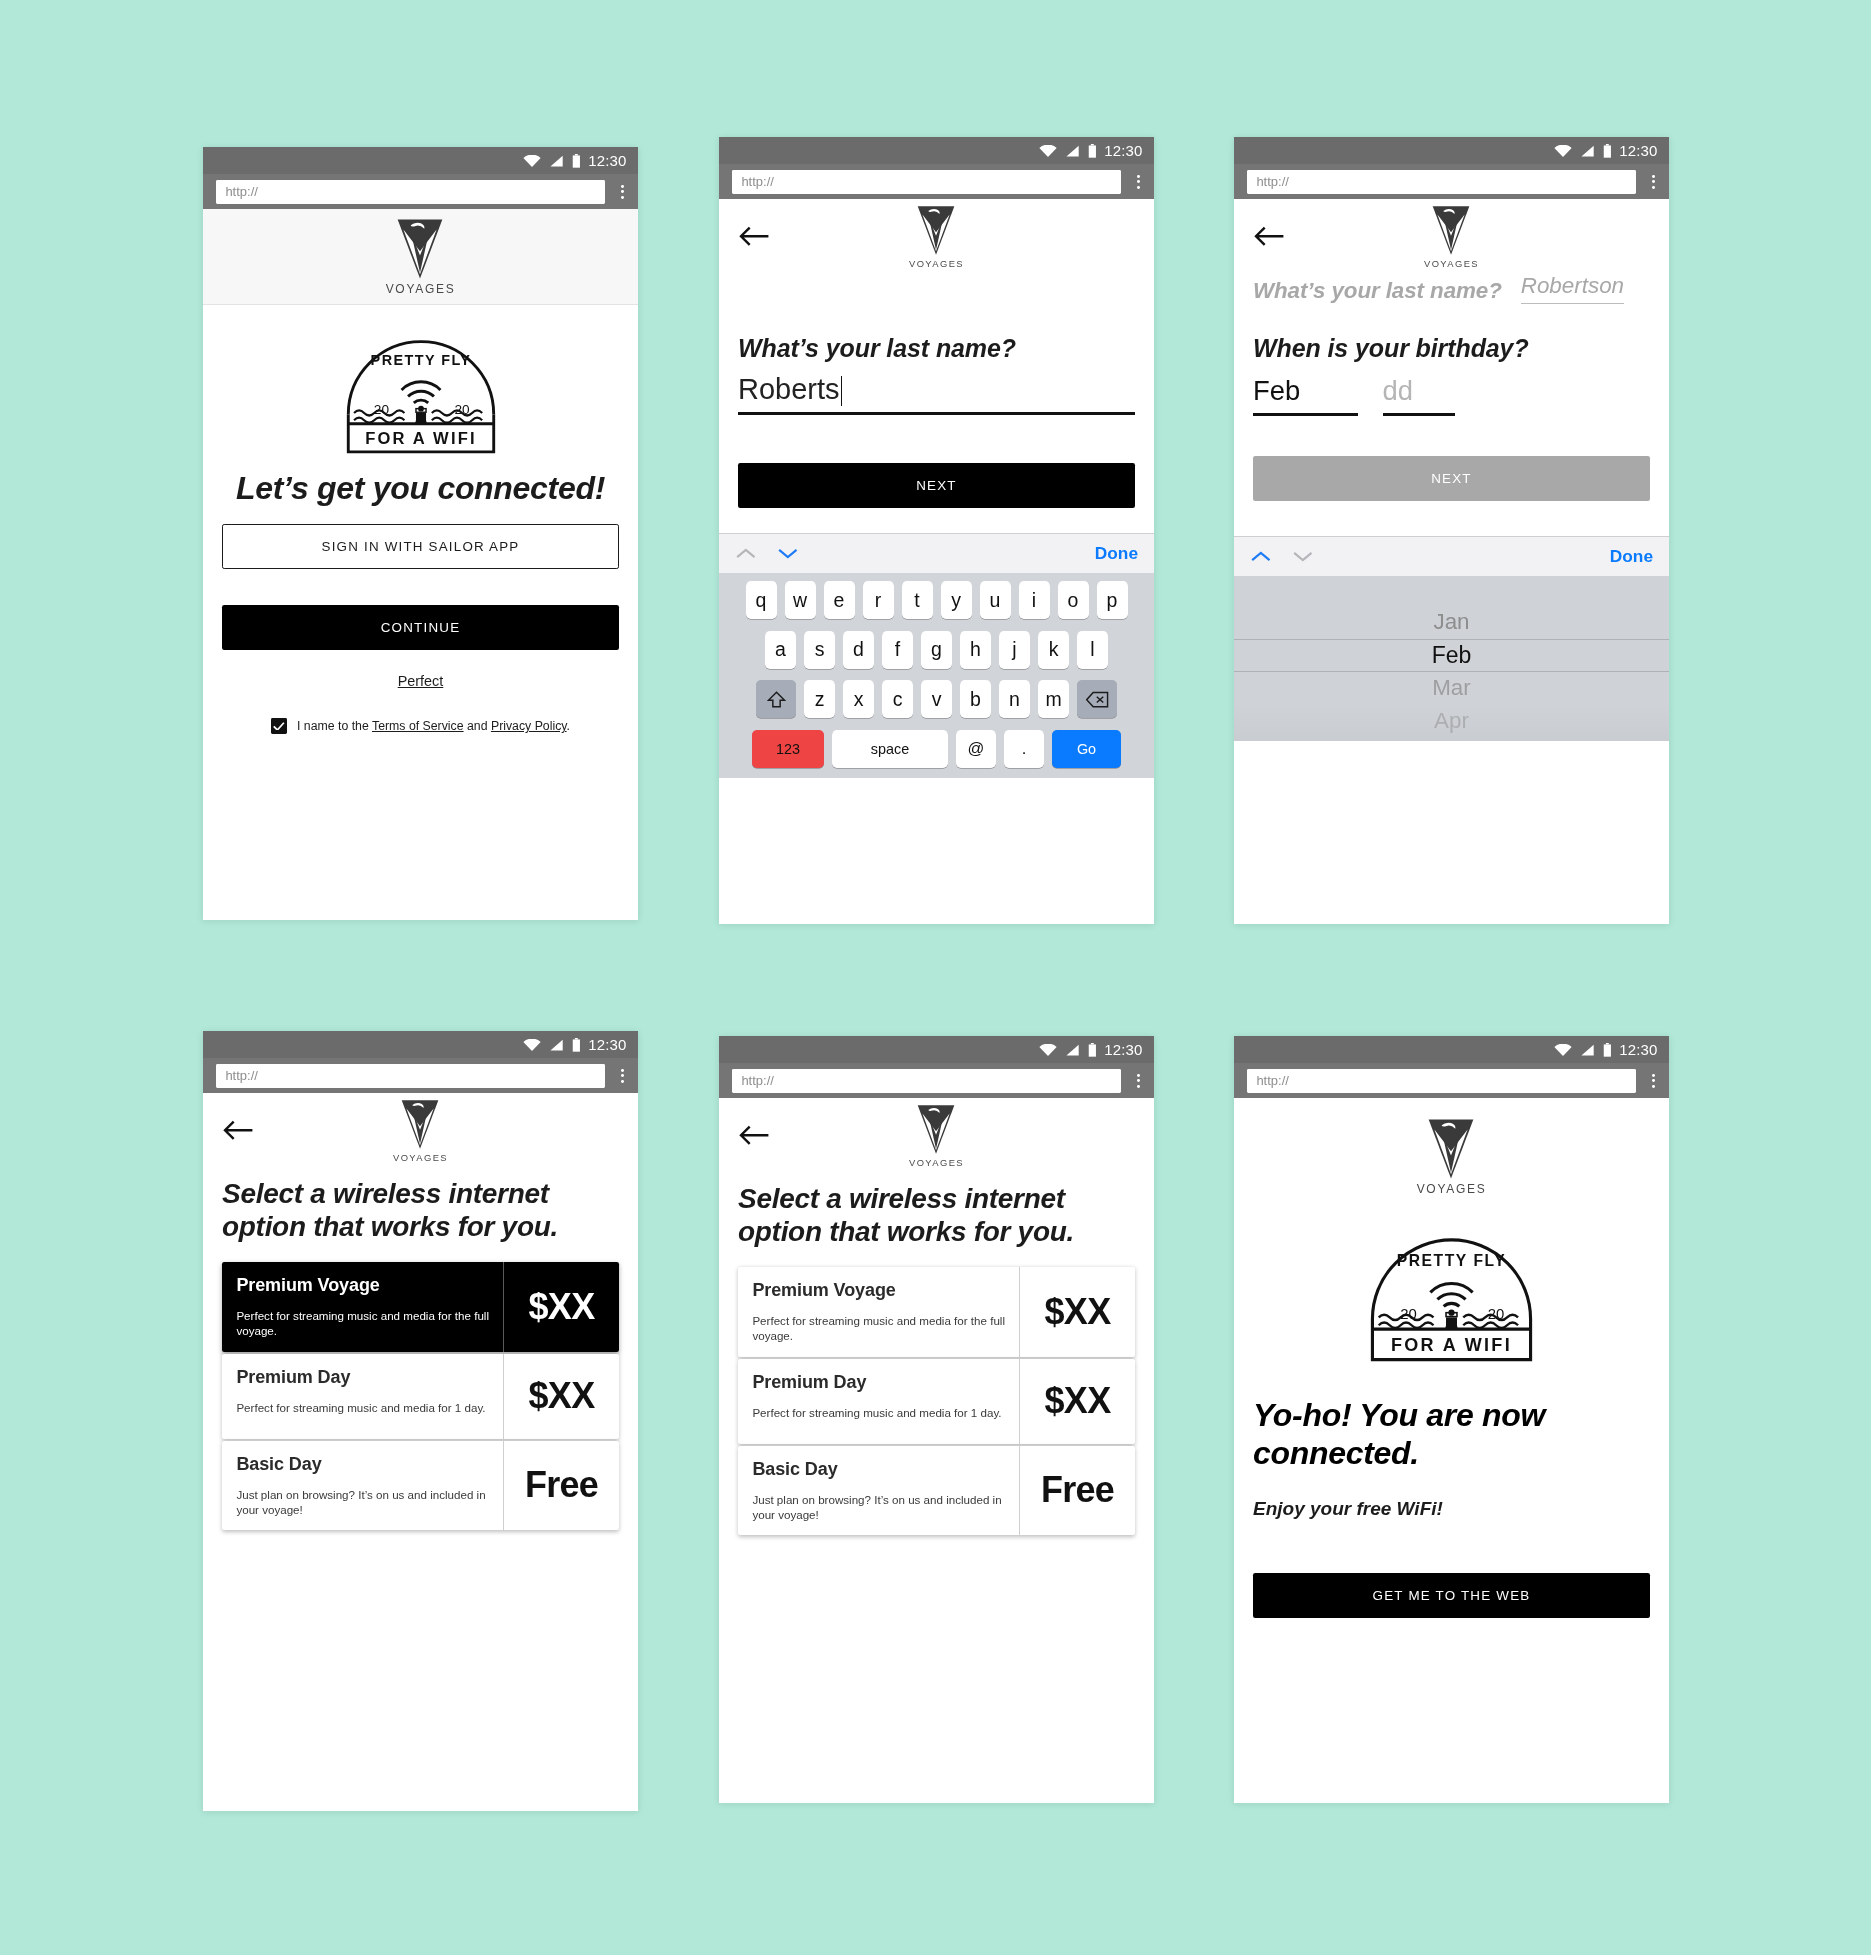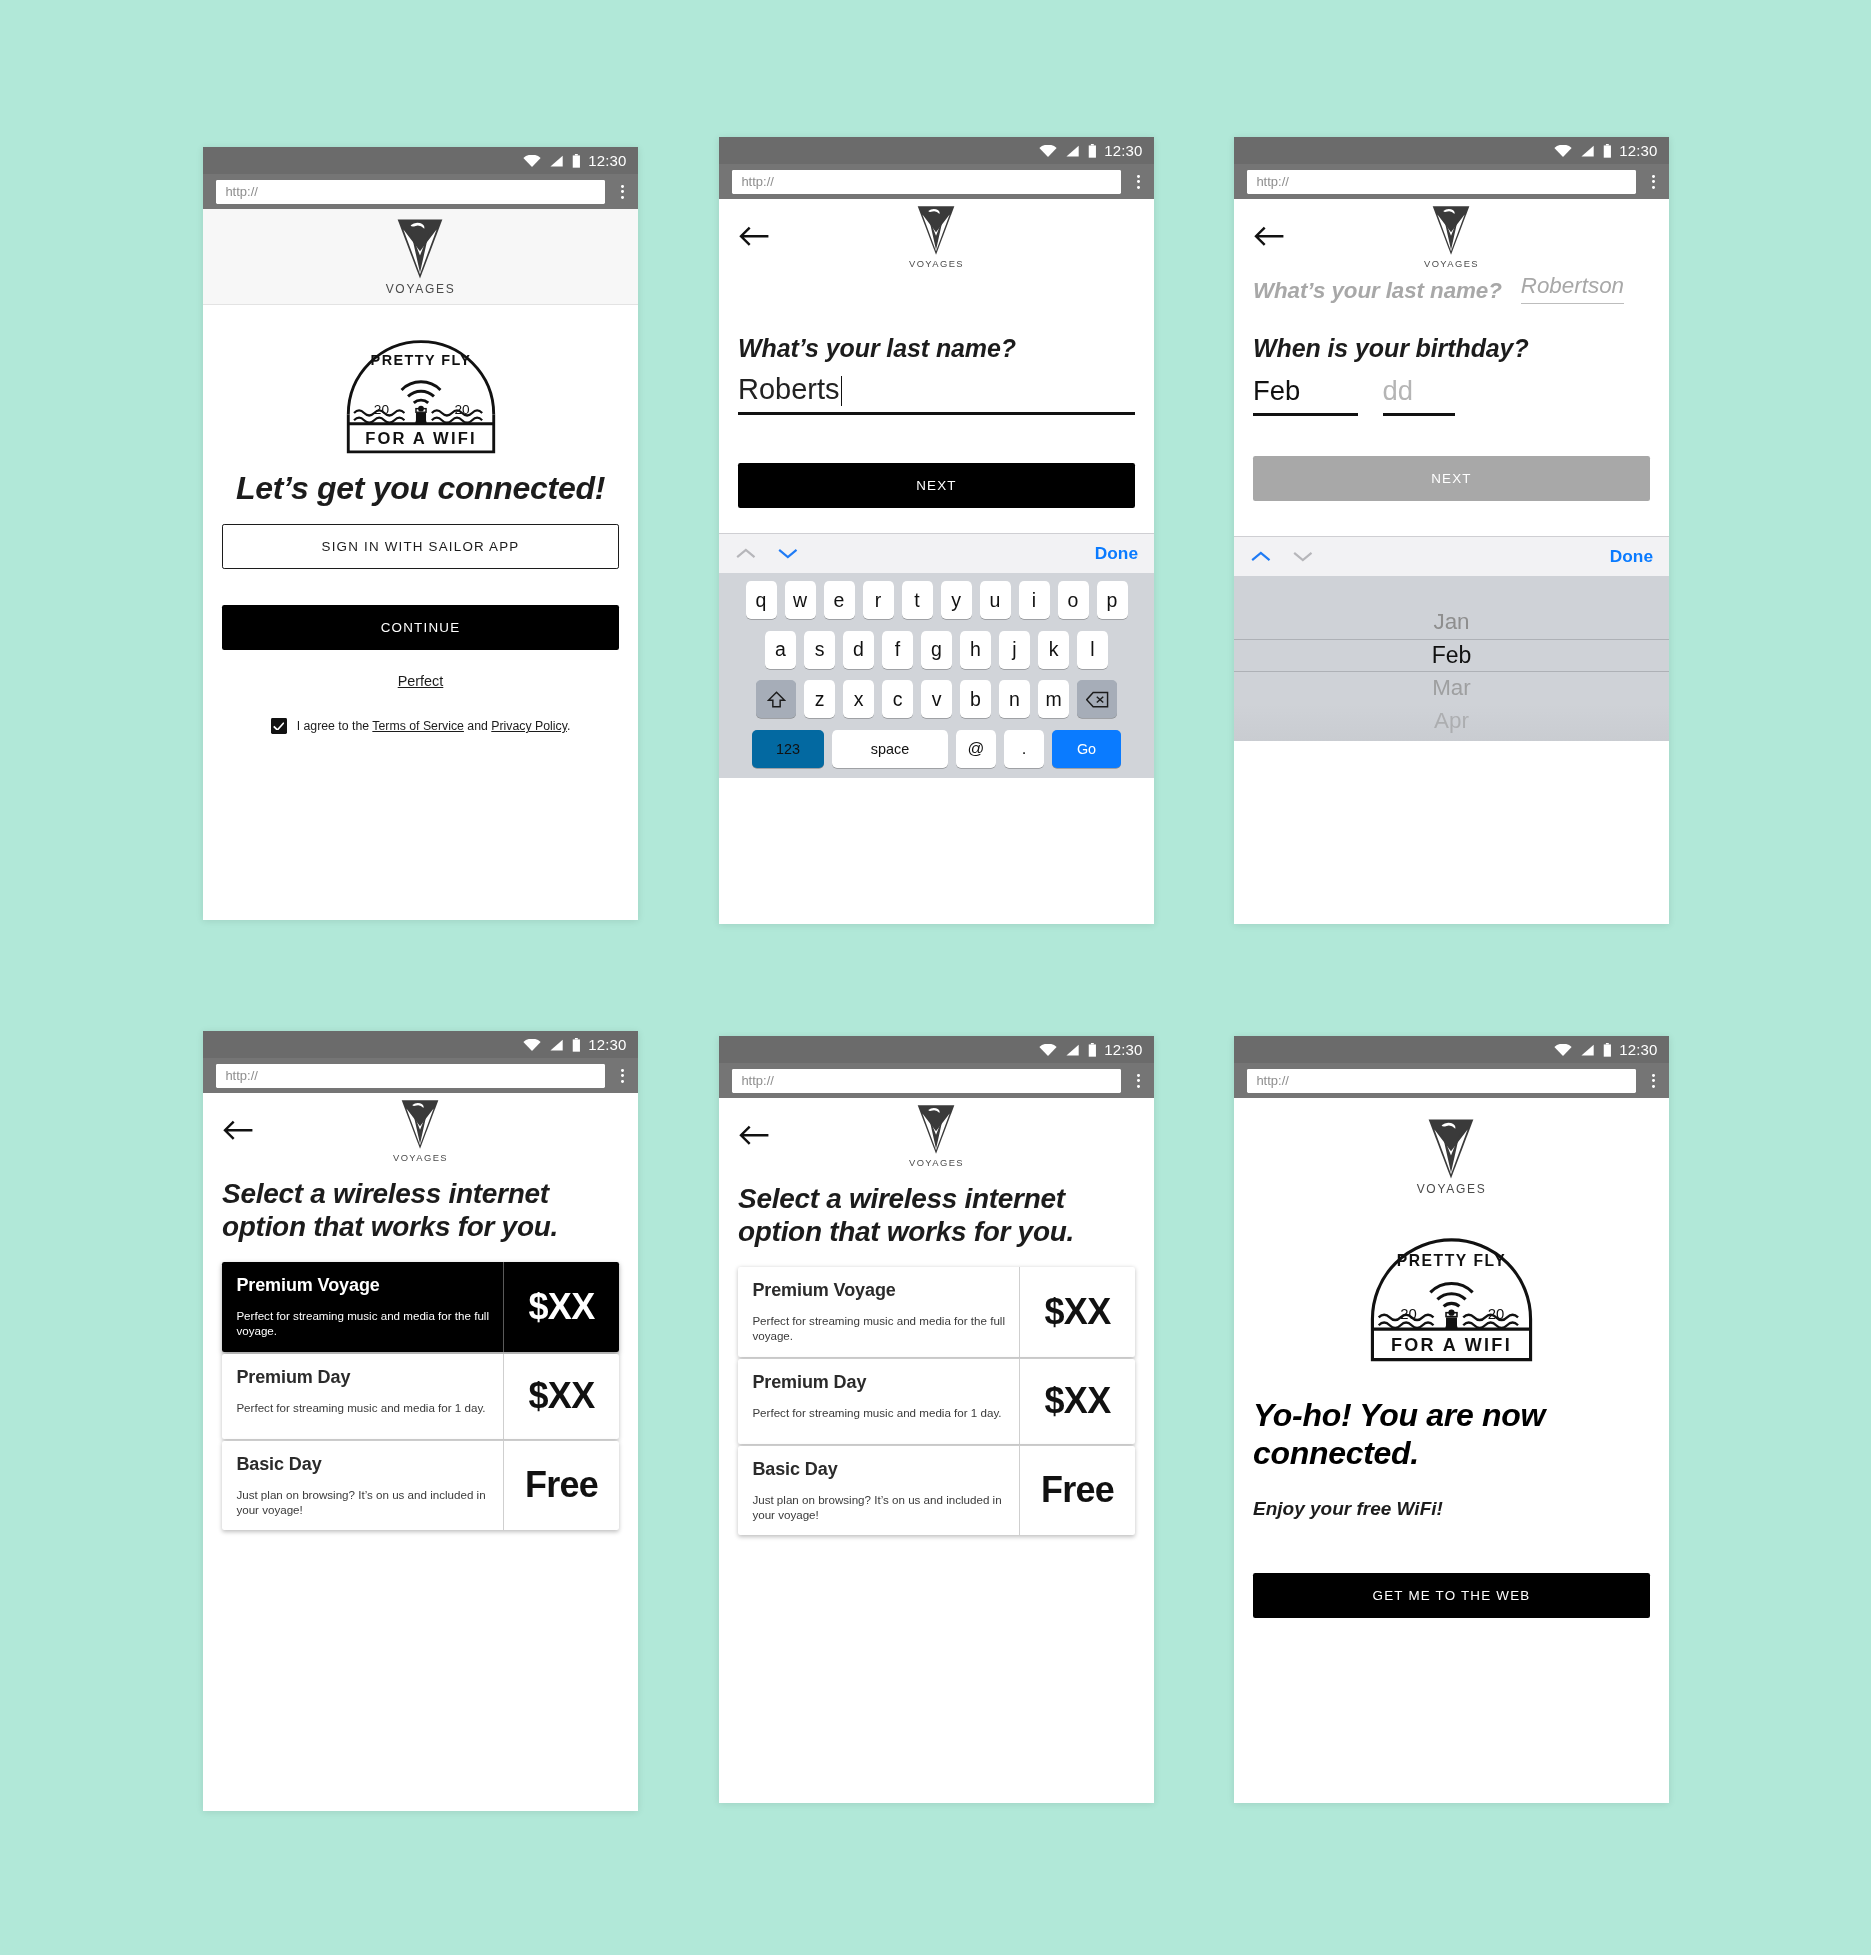--- a/index.html
+++ b/index.html
@@ -139,21 +139,21 @@
   .keys { padding: 8.7px 5.8px 10px 5.8px; display:flex; flex-direction:column; gap: 11.6px; }
   .krow { display:flex; justify-content:center; gap: 8px; }
   .key {
     background:#fff; border-radius: 5px; box-shadow: 0 0.7px 0 rgba(0,0,0,0.32);
     height: 38px; min-width: 31px; display:flex; align-items:center; justify-content:center;
     font-size: 19.5px; color:#111;
   }
   .key.wide { min-width: 40px; }
   .key.fn { background:#a6adb8; }
   .key.space { min-width: 116px; font-size: 14.4px; }
-  .key.num { min-width: 72px; background:#0369a1; font-size: 14.4px; }
+  .key.num { min-width: 72px; background:#ef4444; font-size: 14.4px; }
   .key.go { min-width: 69px; background:#0a7bff; color:#fff; font-size: 14.4px; }
   .key.sym { min-width: 40px; font-size: 16.6px; }
   .key svg { display:block; }
 
   
   .pickwrap { background:#cfd2d7; }
   .picktool {
     height: 40px; background:#f2f2f4; border-top:0.7px solid #cfcfd3;
     display:flex; align-items:center; padding: 0 16px; gap: 20px;
   }
@@ -259,21 +259,21 @@
       <div class="btn btn-dark" style="margin-top:36px;">CONTINUE</div>
       <div class="link-center" style="margin-top:23px;">
         <span class="link">Perfect</span>
       </div>
       <div class="terms" style="margin-top:29px;">
         <span class="cbox">
           <svg width="11.6" height="8.7" viewBox="0 0 16 12">
               <path d="M1 6 L6 11 L15 1" fill="none" stroke="#fff" stroke-width="2.4"></path>
             </svg>
         </span>
-        <span><span>I agree to the </span><u>Terms of Service</u><span> and </span><u>Privacy Policy</u><span>.</span></span>
+        <span><span>I name to the </span><u>Terms of Service</u><span> and </span><u>Privacy Policy</u><span>.</span></span>
       </div>
     </div>
   </div>
 
   <div class="phone p2">
     <div class="statusbar">
       <span class="ico-wifi">
           <svg width="18" height="12.3" viewBox="0 0 25 17">
             <path d="M0.5 4 L12.5 16.5 L24.5 4 A18 18 0 0 0 0.5 4 Z" fill="#fff"></path>
           </svg>

